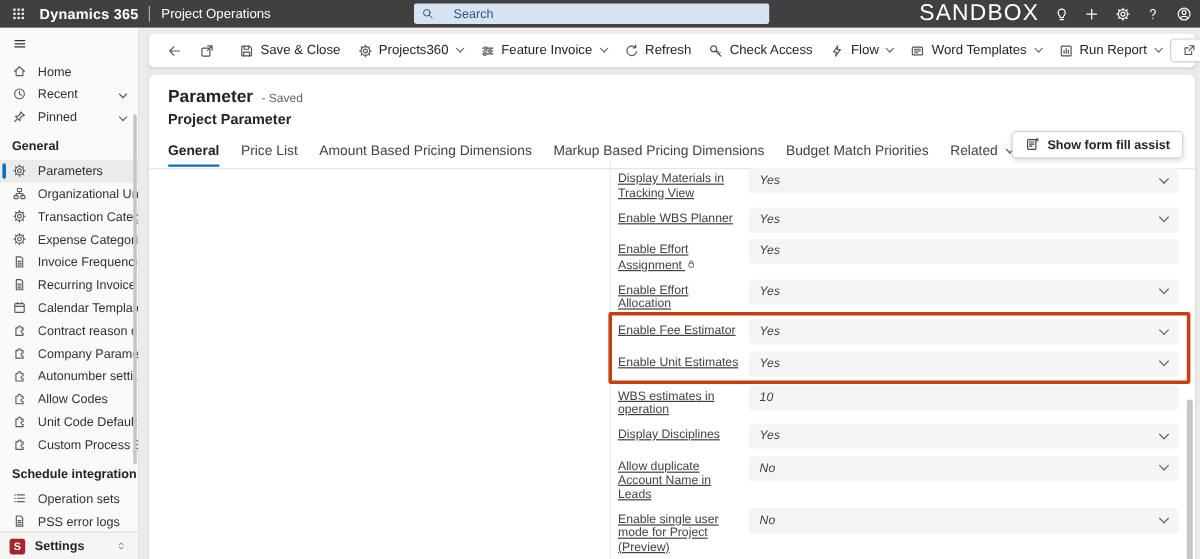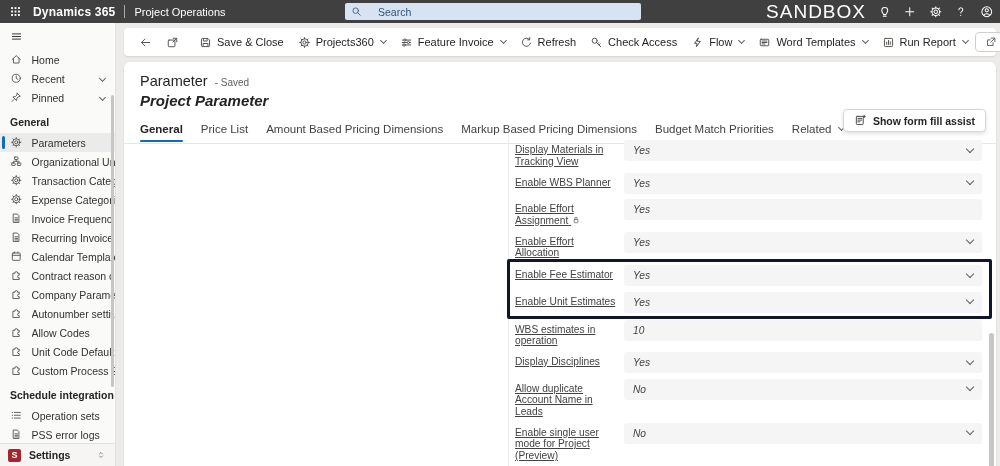--- a/index.html
+++ b/index.html
@@ -45,42 +45,42 @@
   .tbi svg.ic { color:#54524f; }
   .tb-sep { width:1px; height:15px; background:#e0dedc; margin:0 3px; }
   .dd-chev { width:5px; height:5px; border-right:1.1px solid #616161; border-bottom:1.1px solid #616161; transform:rotate(45deg); margin-top:-3px; margin-left:2px; }
   .share-btn { margin-left:auto; display:flex; align-items:center; gap:5px; border:1px solid #d1cfcd; border-radius:4px; height:20px; padding:0 9px; font-size:10.5px; color:#242424; background:#fff; }
   .share-btn svg.ic { width:12px; height:12px; color:#54524f; }
 
   
   .main-card { position:absolute; left:124px; right:4px; top:62px; bottom:-8px; background:#fff; border-radius:6px 6px 0 0; box-shadow:0 1px 2px rgba(0,0,0,.10); z-index:4; }
   .ph { padding:11px 16px 0 16px; }
   .ph-title-row { display:flex; align-items:baseline; }
-  .ph-title { font-size:14.5px; font-weight:normal; color:#242424; }
+  .ph-title { font-size:14.5px; font-weight:bold; color:#242424; }
   .ph-status { font-size:10px; color:#616161; margin-left:7px; }
-  .ph-sub { font-size:15px; font-weight:bold; color:#242424; margin-top:3px;font-style:italic; }
+  .ph-sub { font-size:12px; font-weight:bold; color:#242424; margin-top:3px; }
   .tabs { display:flex; align-items:center; margin-top:7px; padding:0 7px; }
   .tab { position:relative; padding:7px 9px 8px 9px; font-size:11.5px; color:#424242; white-space:nowrap; display:flex; align-items:center; gap:5px; }
   .tab.active { font-weight:bold; color:#242424; }
   .tab.active::after { content:""; position:absolute; left:9px; right:9px; bottom:1px; height:2.5px; background:#0f6cbd; border-radius:2px; }
   .tabs-divider { height:1px; background:#e8e6e4; }
   .fill-assist { position:absolute; top:47px; right:10px; height:23px; display:flex; align-items:center; gap:6px; background:#fff; border:1px solid #d8d6d4; border-radius:4px; padding:0 10px; font-size:10.5px; font-weight:600; color:#242424; box-shadow:0 2px 4px rgba(0,0,0,.12); z-index:6; }
   .fill-assist svg.ic { width:12.5px; height:12.5px; color:#424242; }
 
   
   .form-area { position:absolute; top:71px; left:0; right:0; bottom:0; }
   .col-divider { position:absolute; left:384px; top:0; bottom:0; width:1px; background:#eeecea; }
   .form-col { position:absolute; left:391px; right:14px; top:7px; }
   .frow { display:flex; align-items:flex-start; margin-bottom:5.5px; min-height:21px; }
   .flabel { width:103px; font-size:10.2px; color:#424242; line-height:11.5px; padding-top:4px; flex-shrink:0;text-decoration:underline; }
   .flabel svg.ic { width:10px; height:10px; color:#616161; vertical-align:-1px; display:inline; }
   .finput { flex:1; height:21px; background:#f5f5f5; border-radius:3px; display:flex; align-items:center; padding:0 9px; margin-left:6px;font-style:italic; }
   .fval { font-size:10.2px; color:#424242; flex:1; }
   .chev { width:6px; height:6px; border-right:1.1px solid #616161; border-bottom:1.1px solid #616161; transform:rotate(45deg); margin-top:-4px; }
-  .green-box { border:3px solid #0f172a; border-radius:2px; margin:-5px -10px 1px -8px; padding:3px 7px 0 5px; }
+  .green-box { border:3px solid #c2410c; border-radius:2px; margin:-5px -10px 1px -8px; padding:3px 7px 0 5px; }
   .green-box .frow:last-child { margin-bottom:3px; }
   .scroll-thumb { position:absolute; right:2px; top:200px; width:5px; height:178px; background:#c8c6c4; border-radius:3px; }
 </style>
 </head>
 <body>
 
 <svg width="0" height="0" style="position:absolute">
   <defs>
     <g id="i-waffle" fill="currentColor" stroke="none">
       <rect x="2.6" y="2.6" width="2.3" height="2.3"></rect>

